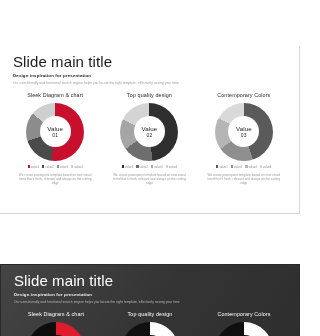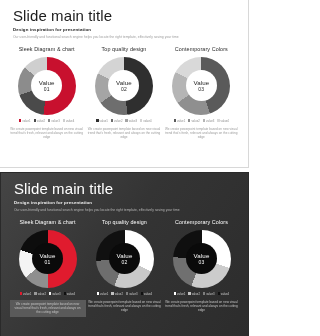--- a/index.html
+++ b/index.html
@@ -4,23 +4,24 @@
 <style>
   * { margin:0; padding:0; box-sizing:border-box; }
   html,body { width:300px; height:336px; }
   body {
     font-family:"Liberation Sans", sans-serif;
     background:#ffffff;
     overflow:hidden;
   }
   .slide {
     position:relative;
-    width:249px;
+    width:300px;
     height:168px;
     overflow:hidden;
+    margin-top:46px;
   }
   
   .slide.light {
     background:#ffffff;
     border:1px solid #d8d8d8;
     border-top:none;
     border-left:none;
   }
   .slide.light .title      { color:#1c1c1c; }
   .slide.light .subtitle   { color:#1c1c1c; }

